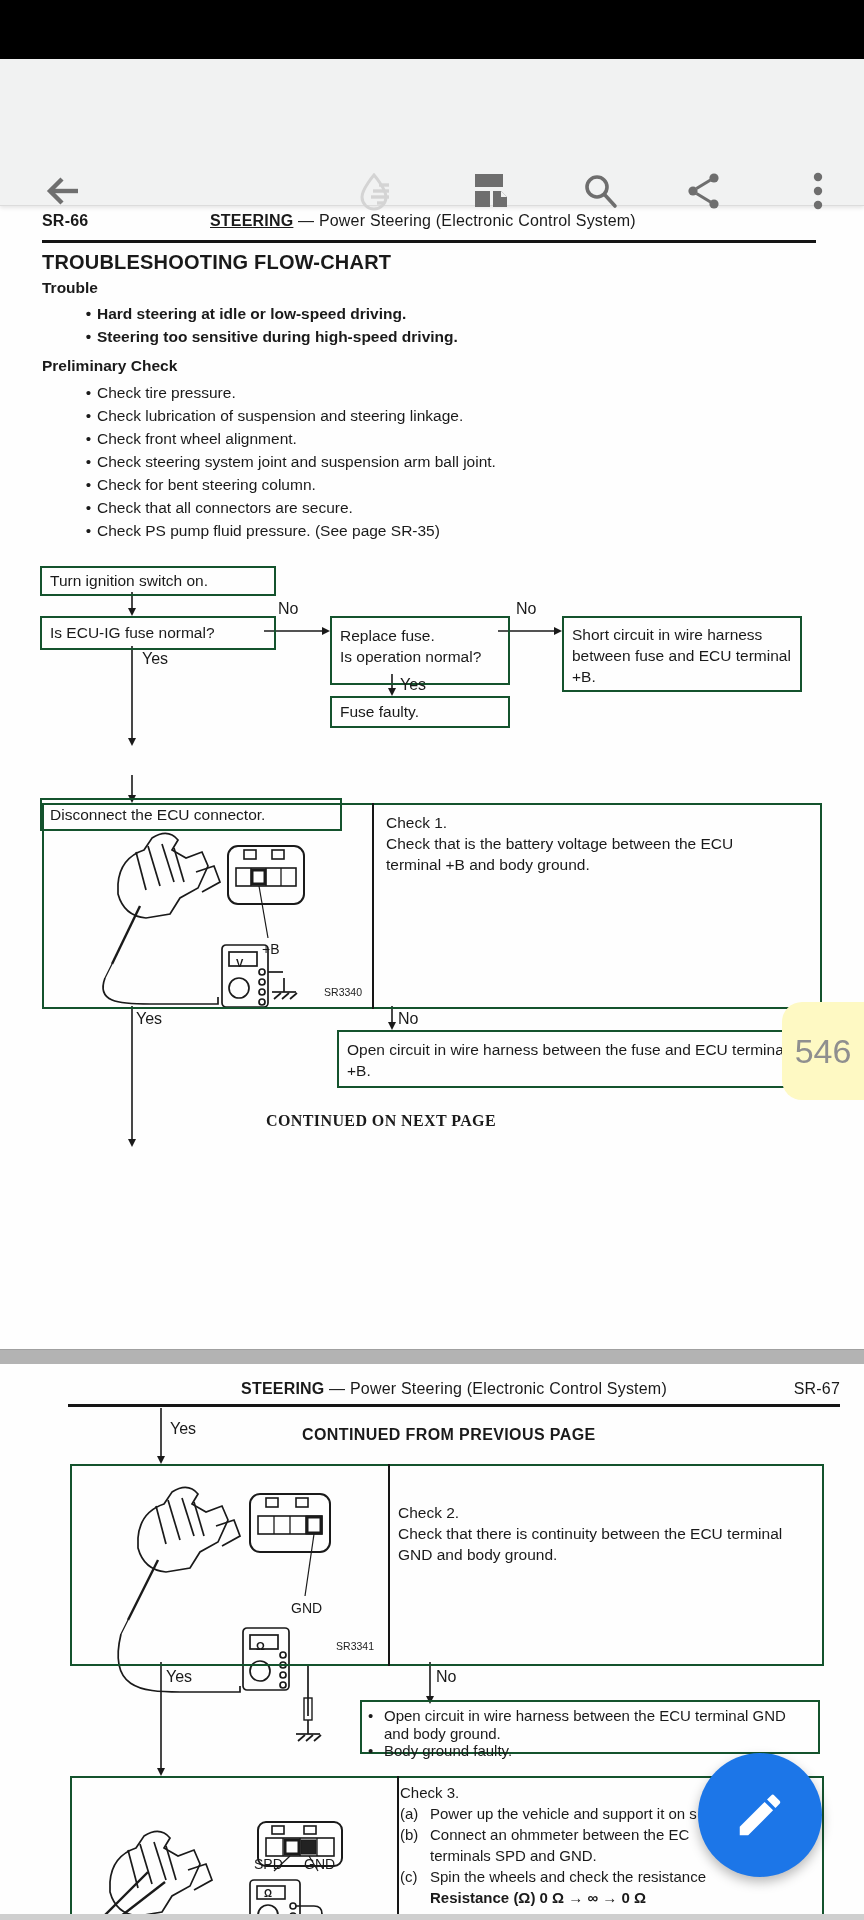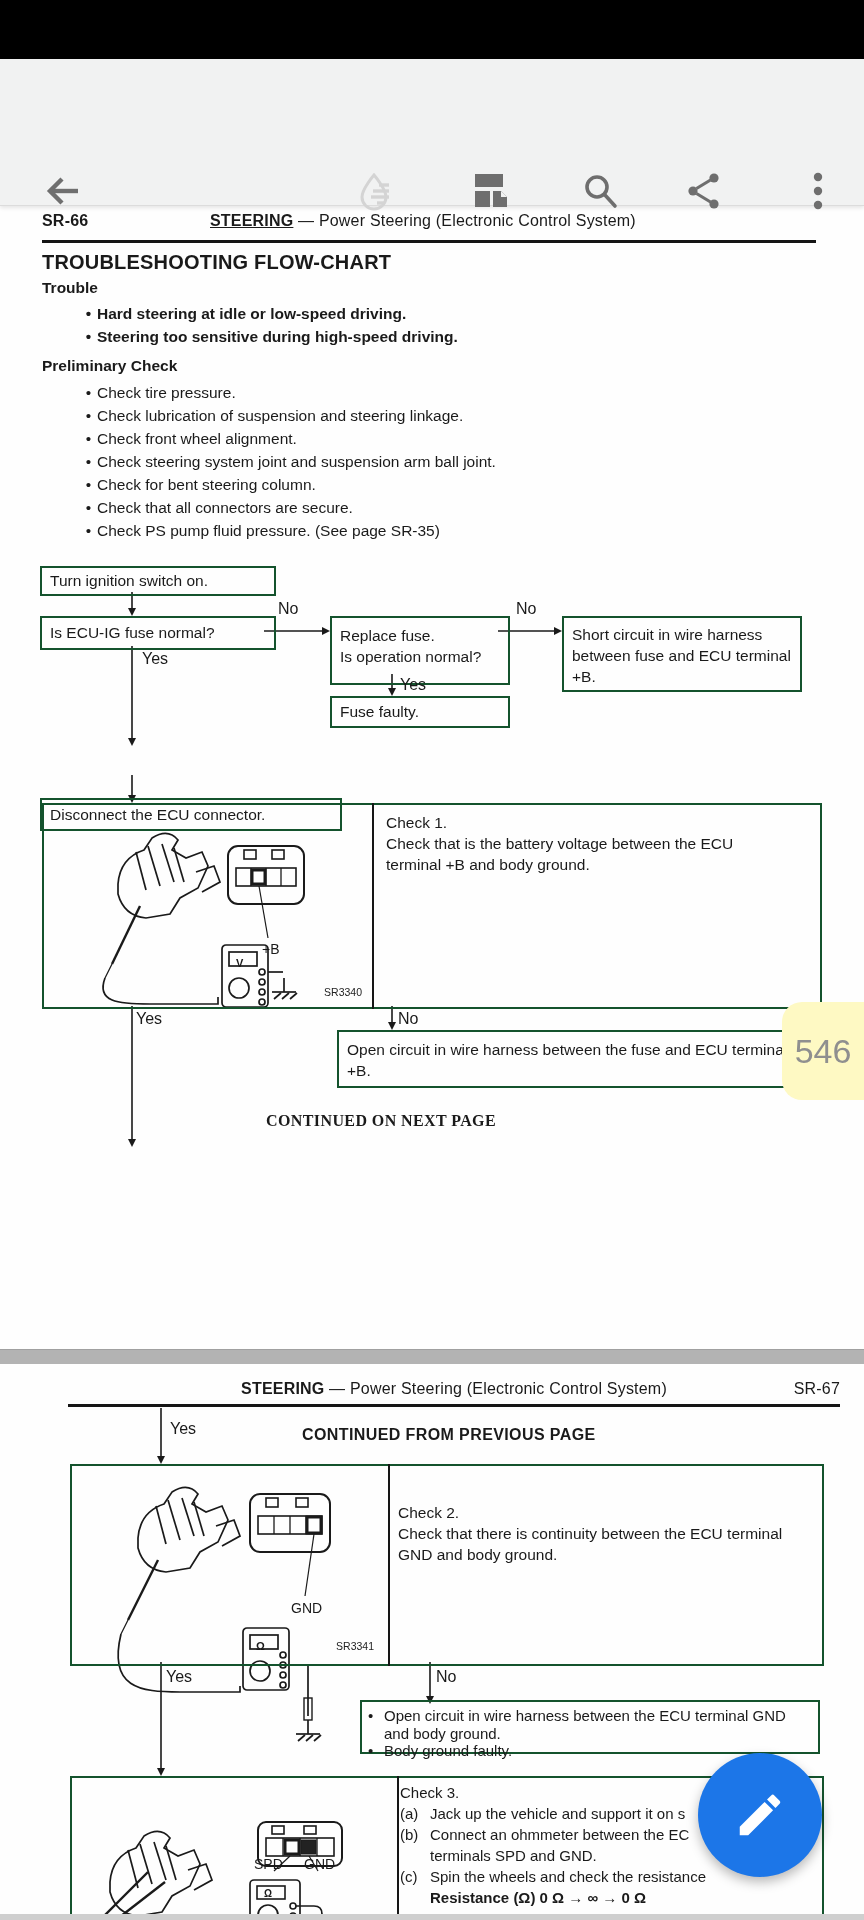--- a/index.html
+++ b/index.html
@@ -239,21 +239,21 @@
     </div>
   </div>
 
   <div class="fbox z2" style="left:70px;top:1776px;width:750px;height:170px;">
     <div class="divider-v" style="left:325px;"></div>
   </div>
   <div class="chk z2" style="left:400px;top:1782px;width:404px;font-size:15px;">
     <div>Check 3.</div>
     <div class="c3row">
       <span class="key">(a)</span>
-      <span>Jack up the vehicle and support it on s</span>
+      <span>Power up the vehicle and support it on s</span>
     </div>
     <div class="c3row">
       <span class="key">(b)</span>
       <span><span>Connect an ohmmeter between the EC</span><br>
       <span>terminals SPD and GND.</span></span>
     </div>
     <div class="c3row">
       <span class="key">(c)</span>
       <span>Spin the wheels and check the resistance</span>
     </div>

